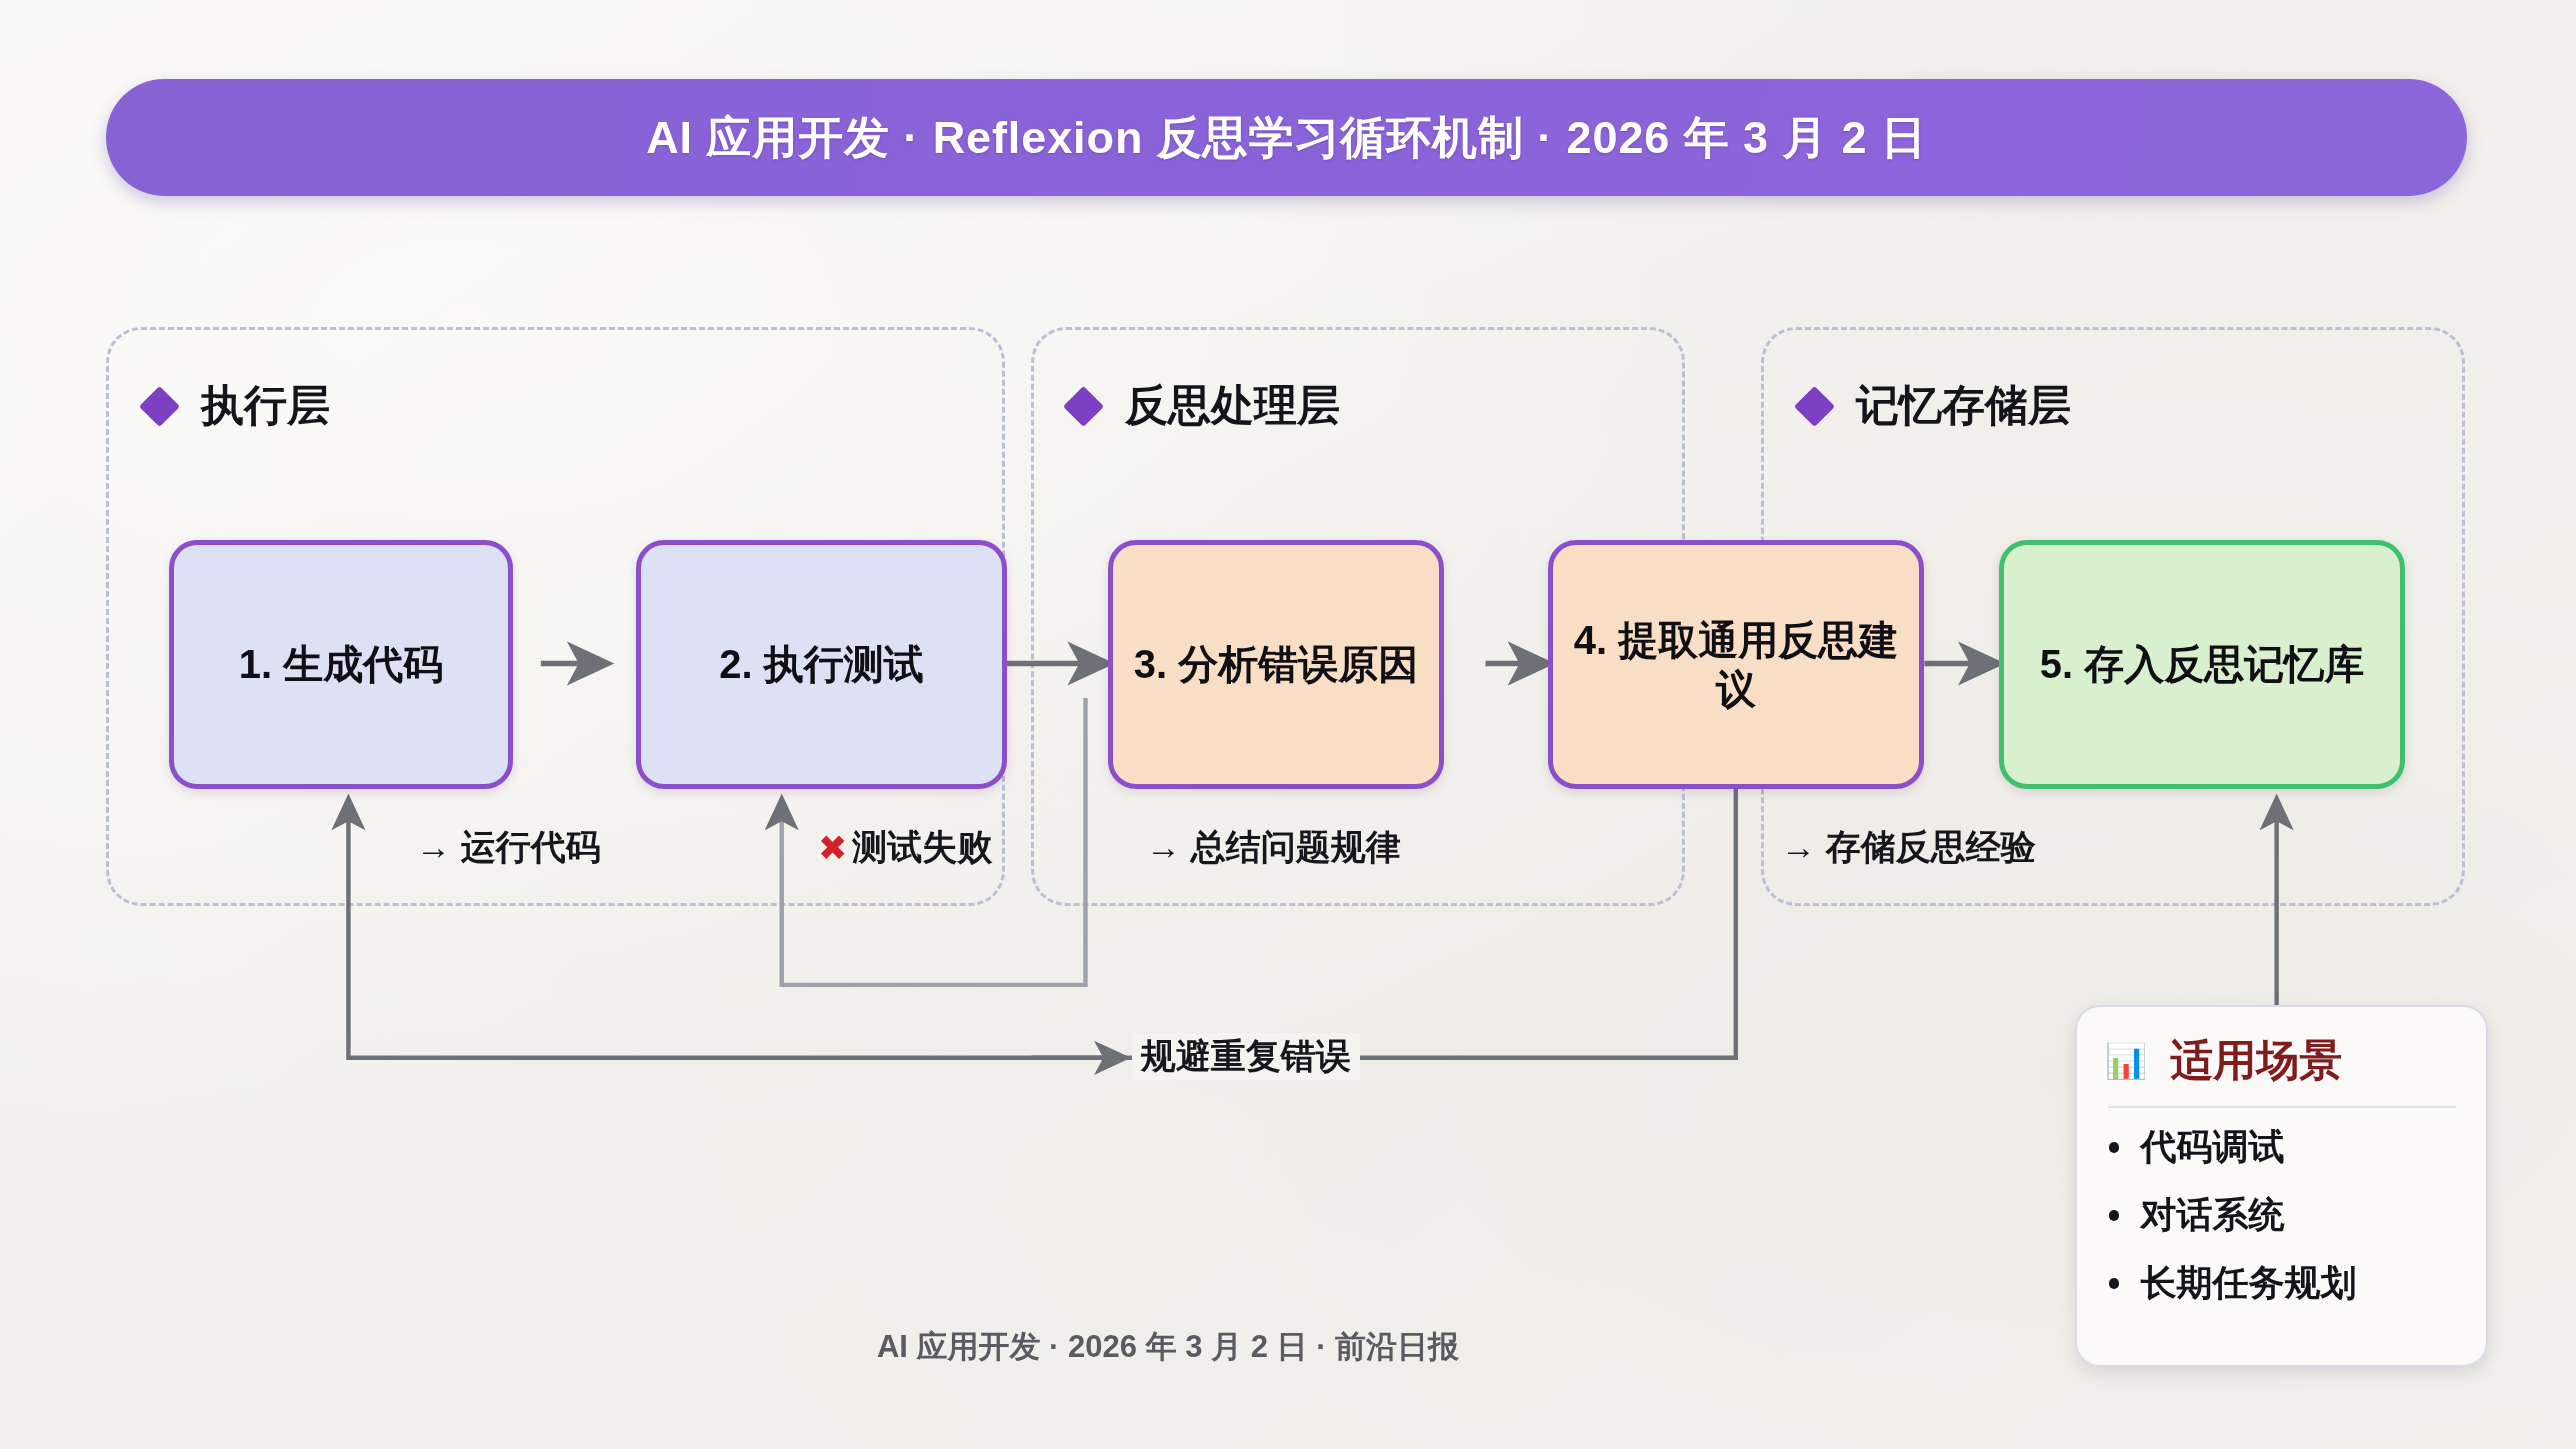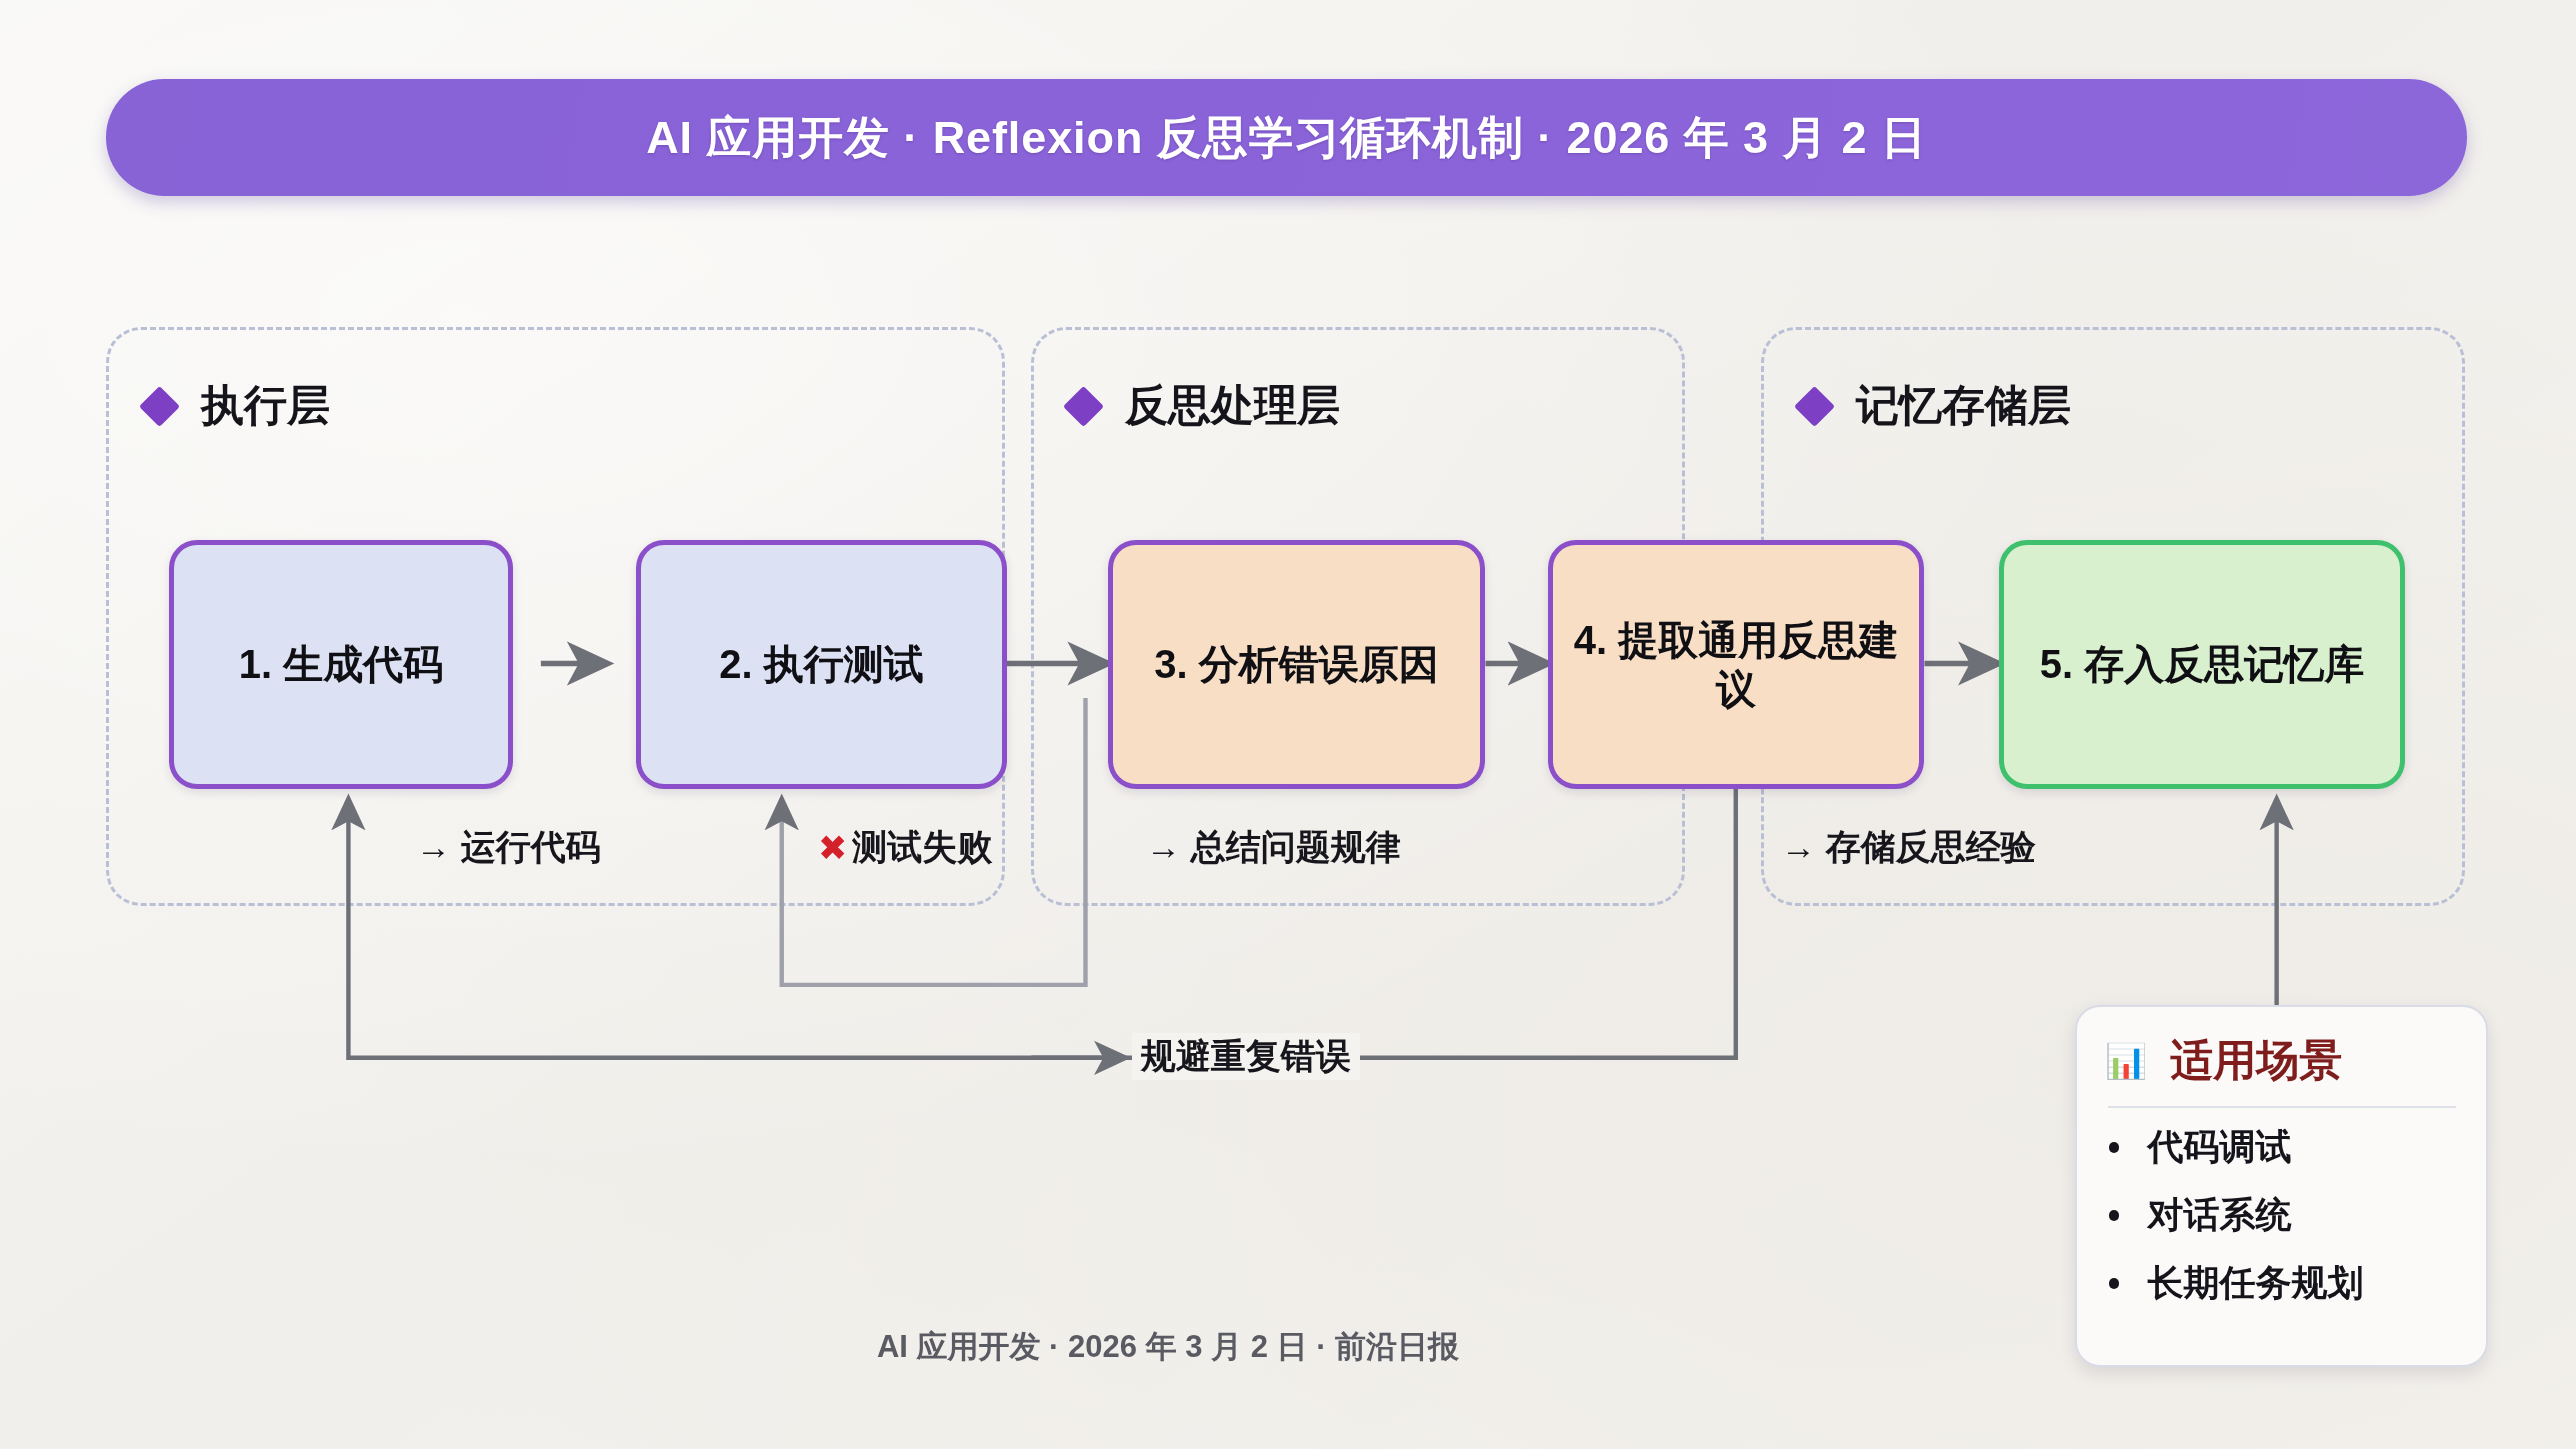--- a/index.html
+++ b/index.html
@@ -172,21 +172,21 @@
     margin: 16.4px 2.5px 15px 2.5px;
   }
   #info-card-list {
     list-style: none;
     margin: 0;
     padding: 0;
   }
   #info-card-list li {
     display: flex;
     align-items: center;
-    gap: 28px;
+    gap: 21px;
     font-size: 36px;
     font-weight: 600;
     color: #14141a;
     margin-bottom: 19px;
     white-space: nowrap;
   }
   .bullet-dot {
     width: 10.7px;
     height: 10.7px;
     border-radius: 50%;
@@ -264,21 +264,21 @@
   </svg>
 
   <div class="node lavender" style="left:169px; top:540px; width:344px; height:249px;">
     <span>1. 生成代码</span>
   </div>
 
   <div class="node lavender" style="left:636px; top:540px; width:371px; height:249px;">
     <span>2. 执行测试</span>
   </div>
 
-  <div class="node peach" style="left:1108px; top:540px; width:377px; height:249px;">
+  <div class="node peach" style="left:1108px; top:540px; width:336px; height:249px;">
     <span>3. 分析错误原因</span>
   </div>
 
   <div class="node peach" style="left:1548px; top:540px; width:376px; height:249px;">
     <span>4. 提取通用反思建议</span>
   </div>
 
   <div class="node green" style="left:1999px; top:540px; width:406px; height:249px;">
     <span>5. 存入反思记忆库</span>
   </div>

